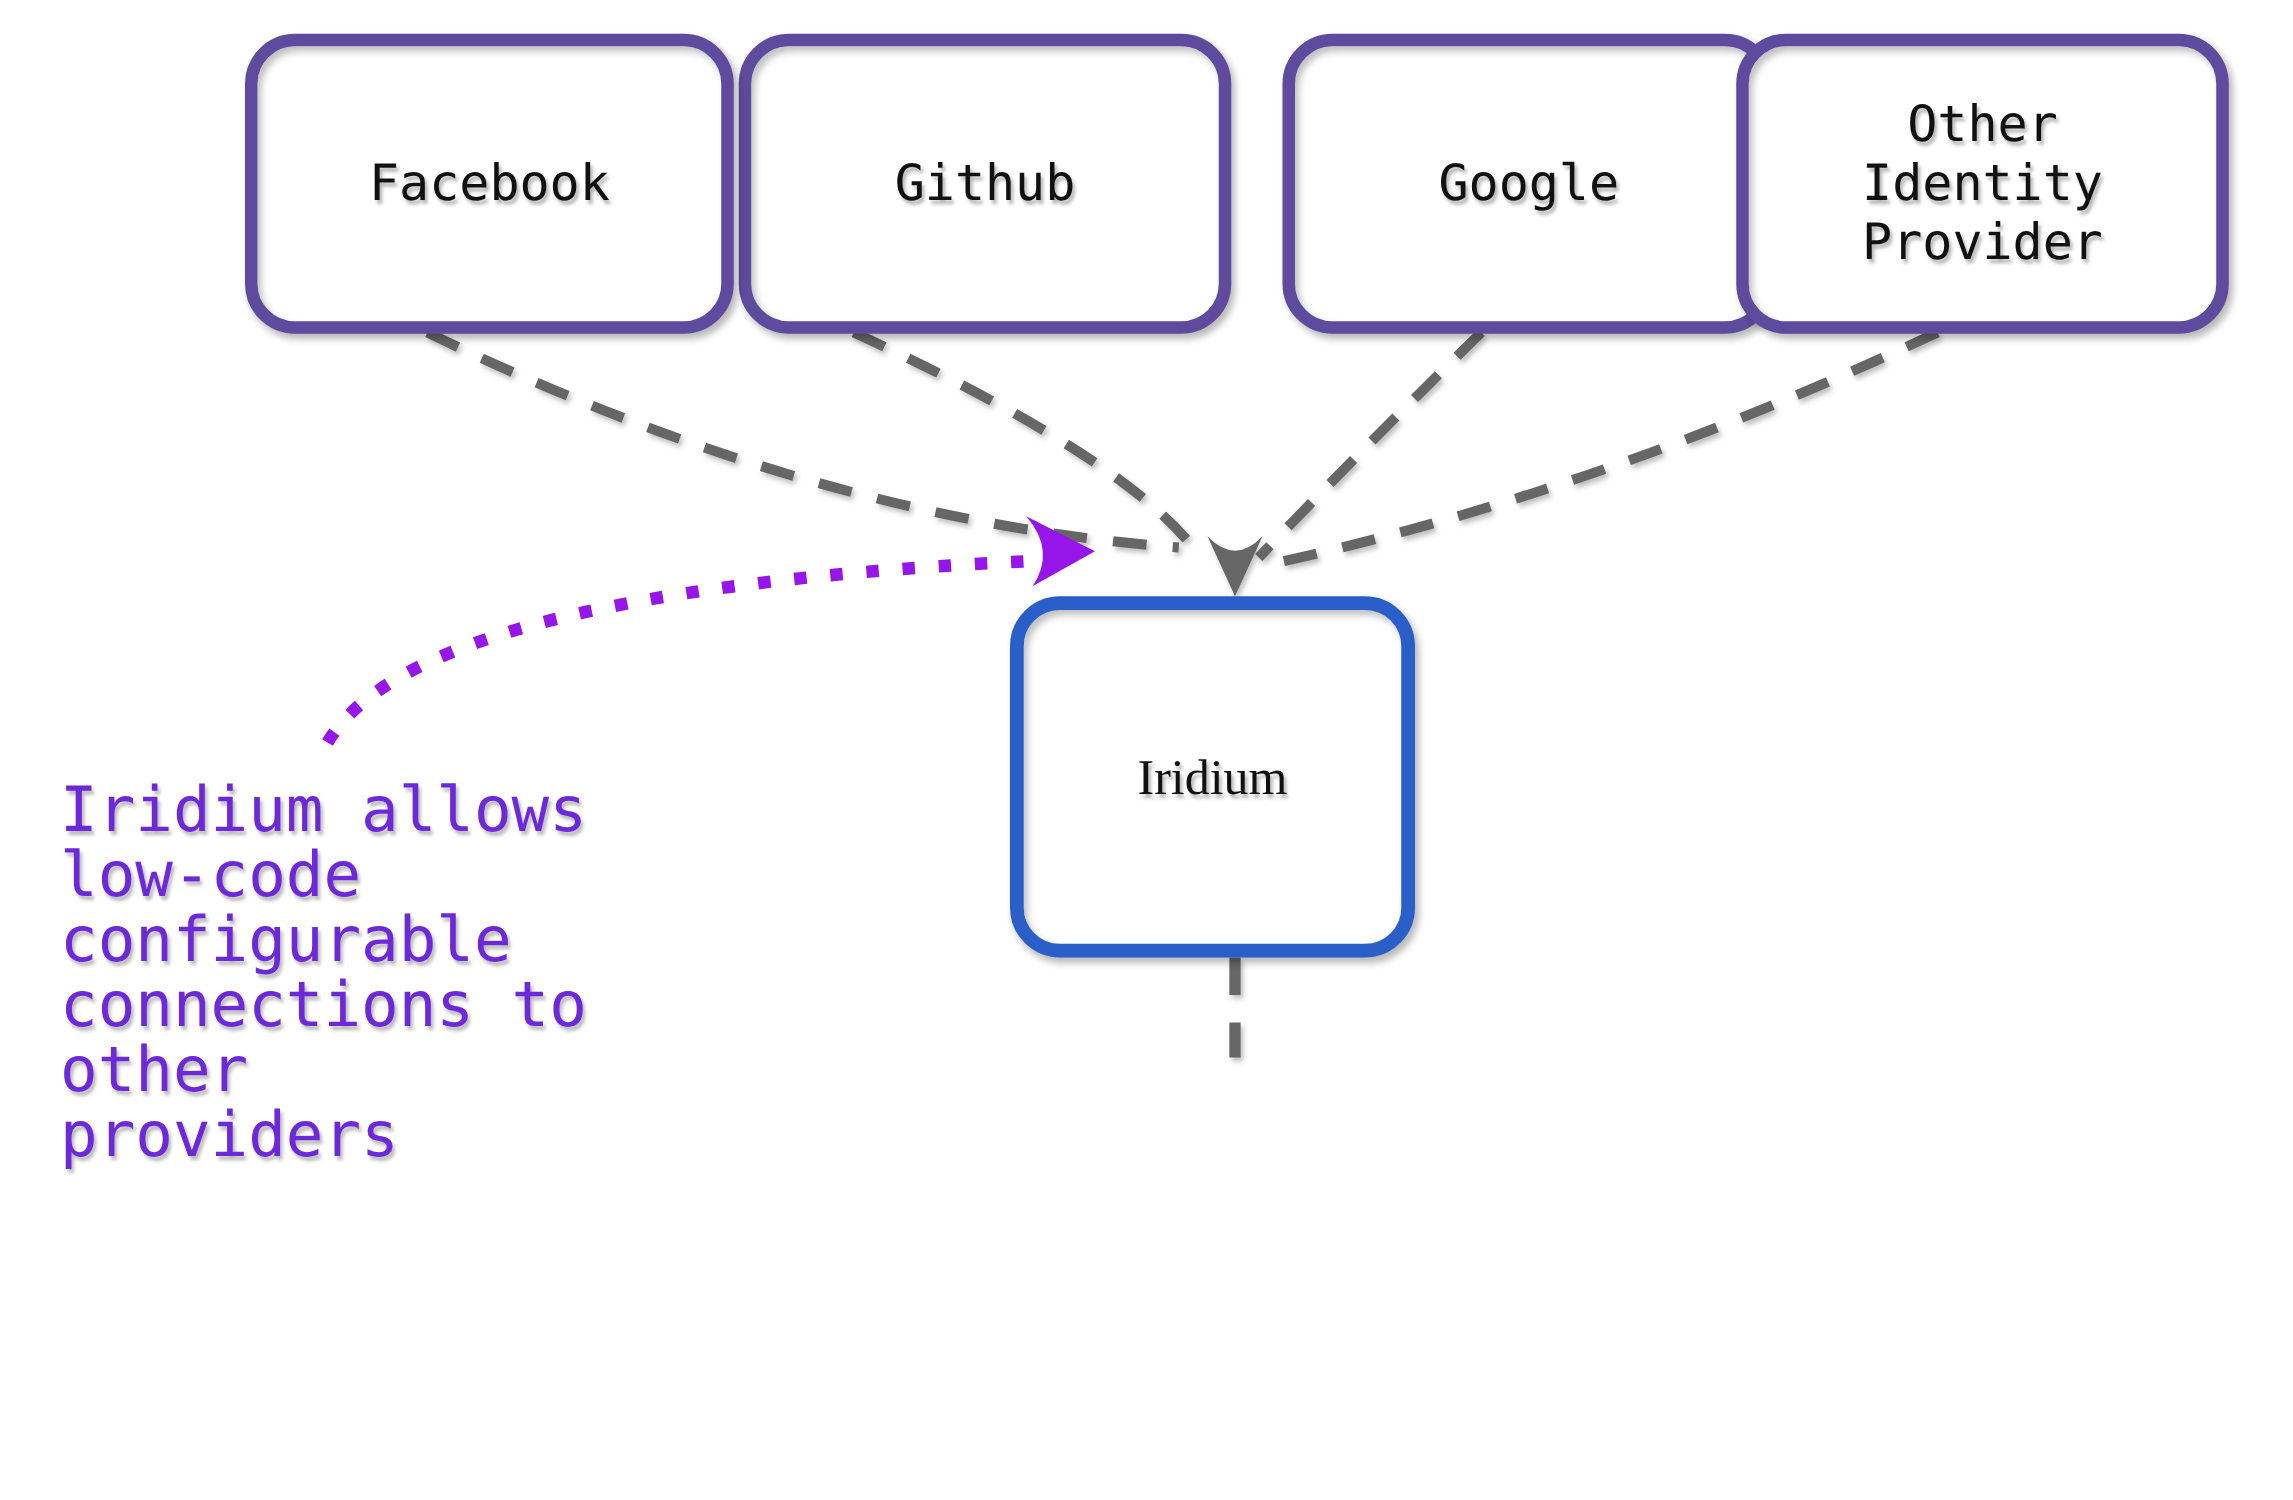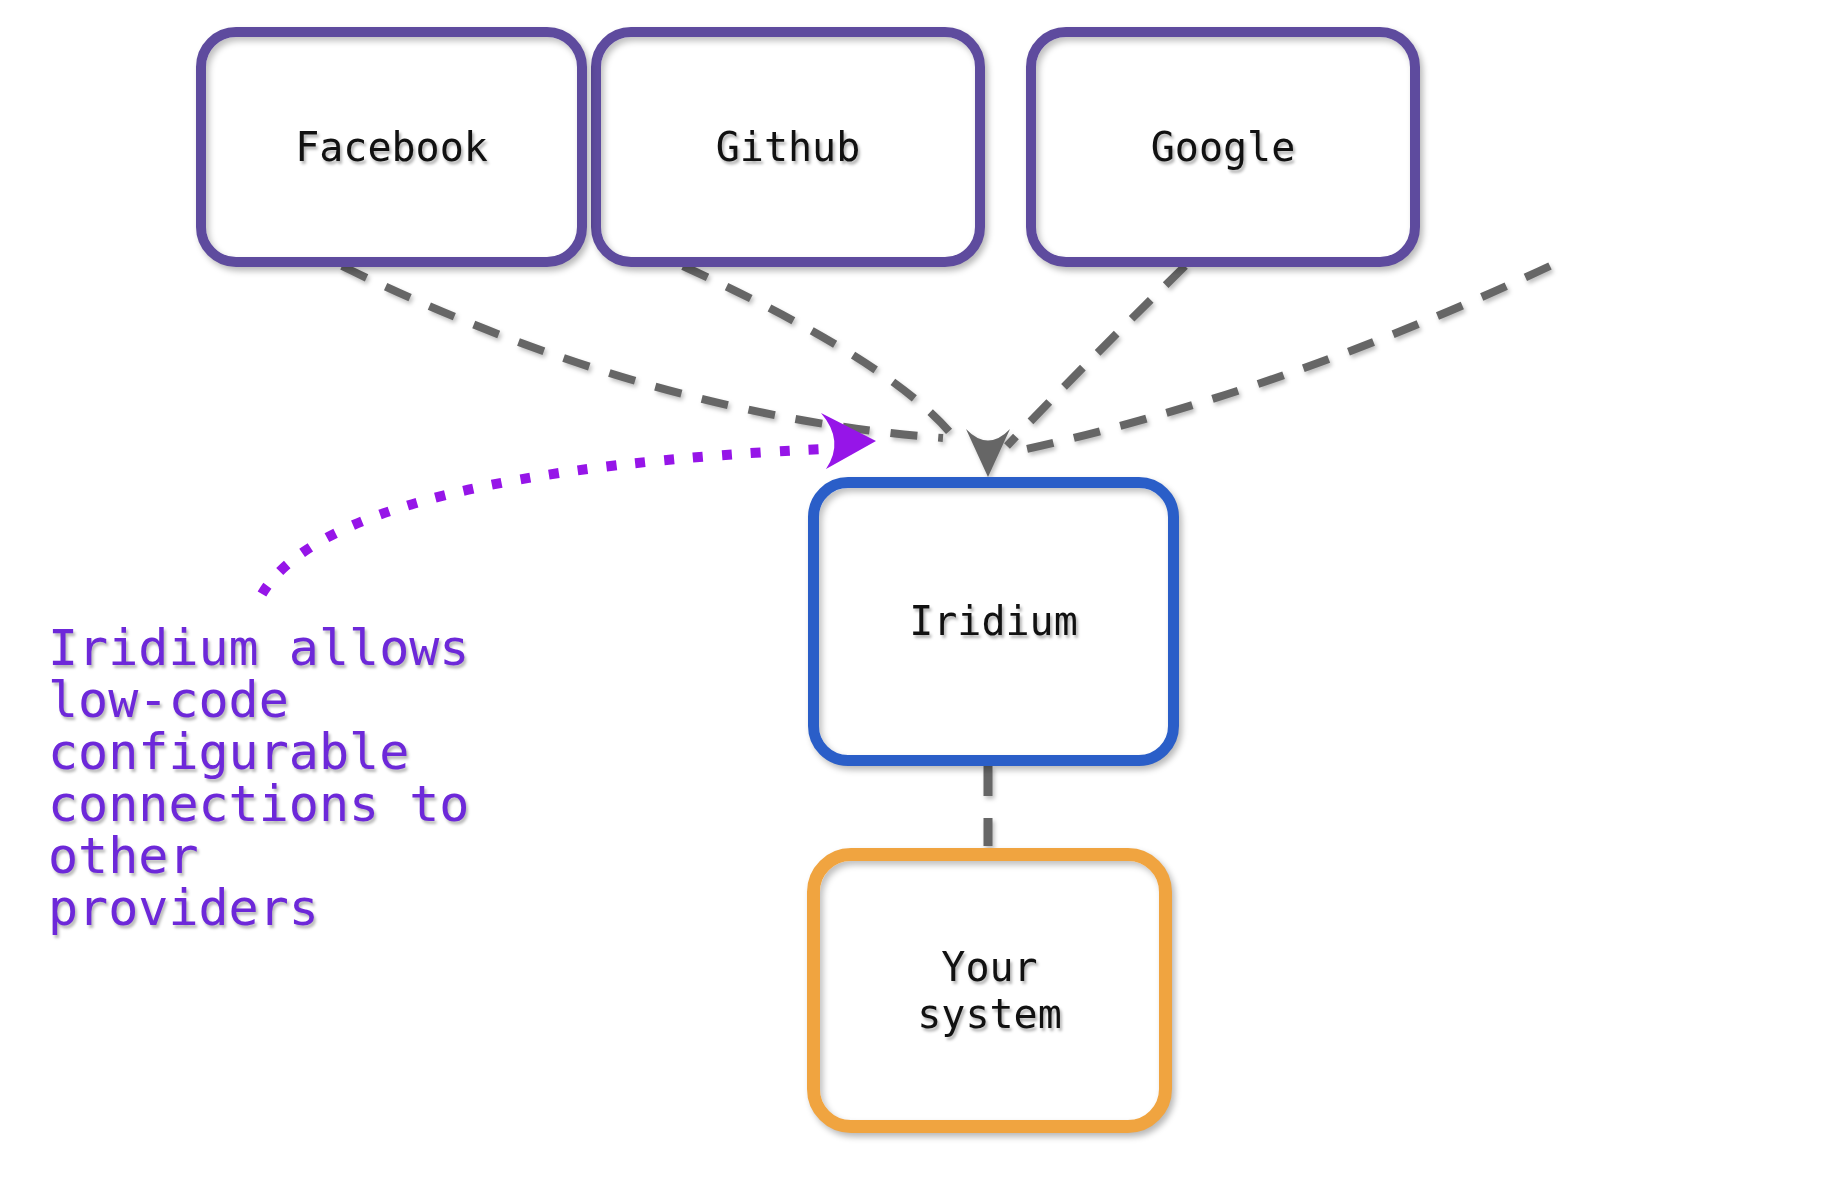--- a/index.html
+++ b/index.html
@@ -23,21 +23,21 @@
     border-radius:40px;
     box-shadow:3px 4px 6px rgba(0,0,0,0.28), inset 3px 4px 6px rgba(0,0,0,0.25);
     text-shadow:2px 3px 3px rgba(0,0,0,0.30);
   }
   .provider{
     border:10px solid var(--provider-border,#5E4B9E);
     top:27px;height:240px;width:391px;
   }
   .hub{
     border:11px solid var(--hub-border,#2A5EC8);
-    left:808px;top:477px;width:371px;height:289px;
+    left:808px;top:477px;width:324px;height:289px;font-family:Liberation Serif, serif;
   }
   .target{
     border:13px solid var(--target-border,#F0A440);
     left:807px;top:848px;width:365px;height:285px;
     border-radius:44px;
   }
   #fb{left:196px;}
   #gh{left:591px;width:394px;}
   #gg{left:990px;width:394px;margin-left:36px;}
   #oip{left:1389px;width:394px;}
@@ -99,29 +99,30 @@
   </div>
 
   <div class="node provider" id="fb">
     <span>Facebook</span>
   </div>
 
   <div class="node provider" id="gg">
     <span>Google</span>
   </div>
 
+  <div class="node provider" id="oip">
+    <span>Other
+Identity
+Provider</span>
+  </div>
 
   <div class="node hub">
     <span>Iridium</span>
   </div>
 
-  <div class="node target">
-    <span>Your
-system</span>
-  </div>
 
   <div class="annotation">Iridium allows
 low-code
 configurable
 connections to
 other providers</div>
 
 </div>
 
 </body></html>

